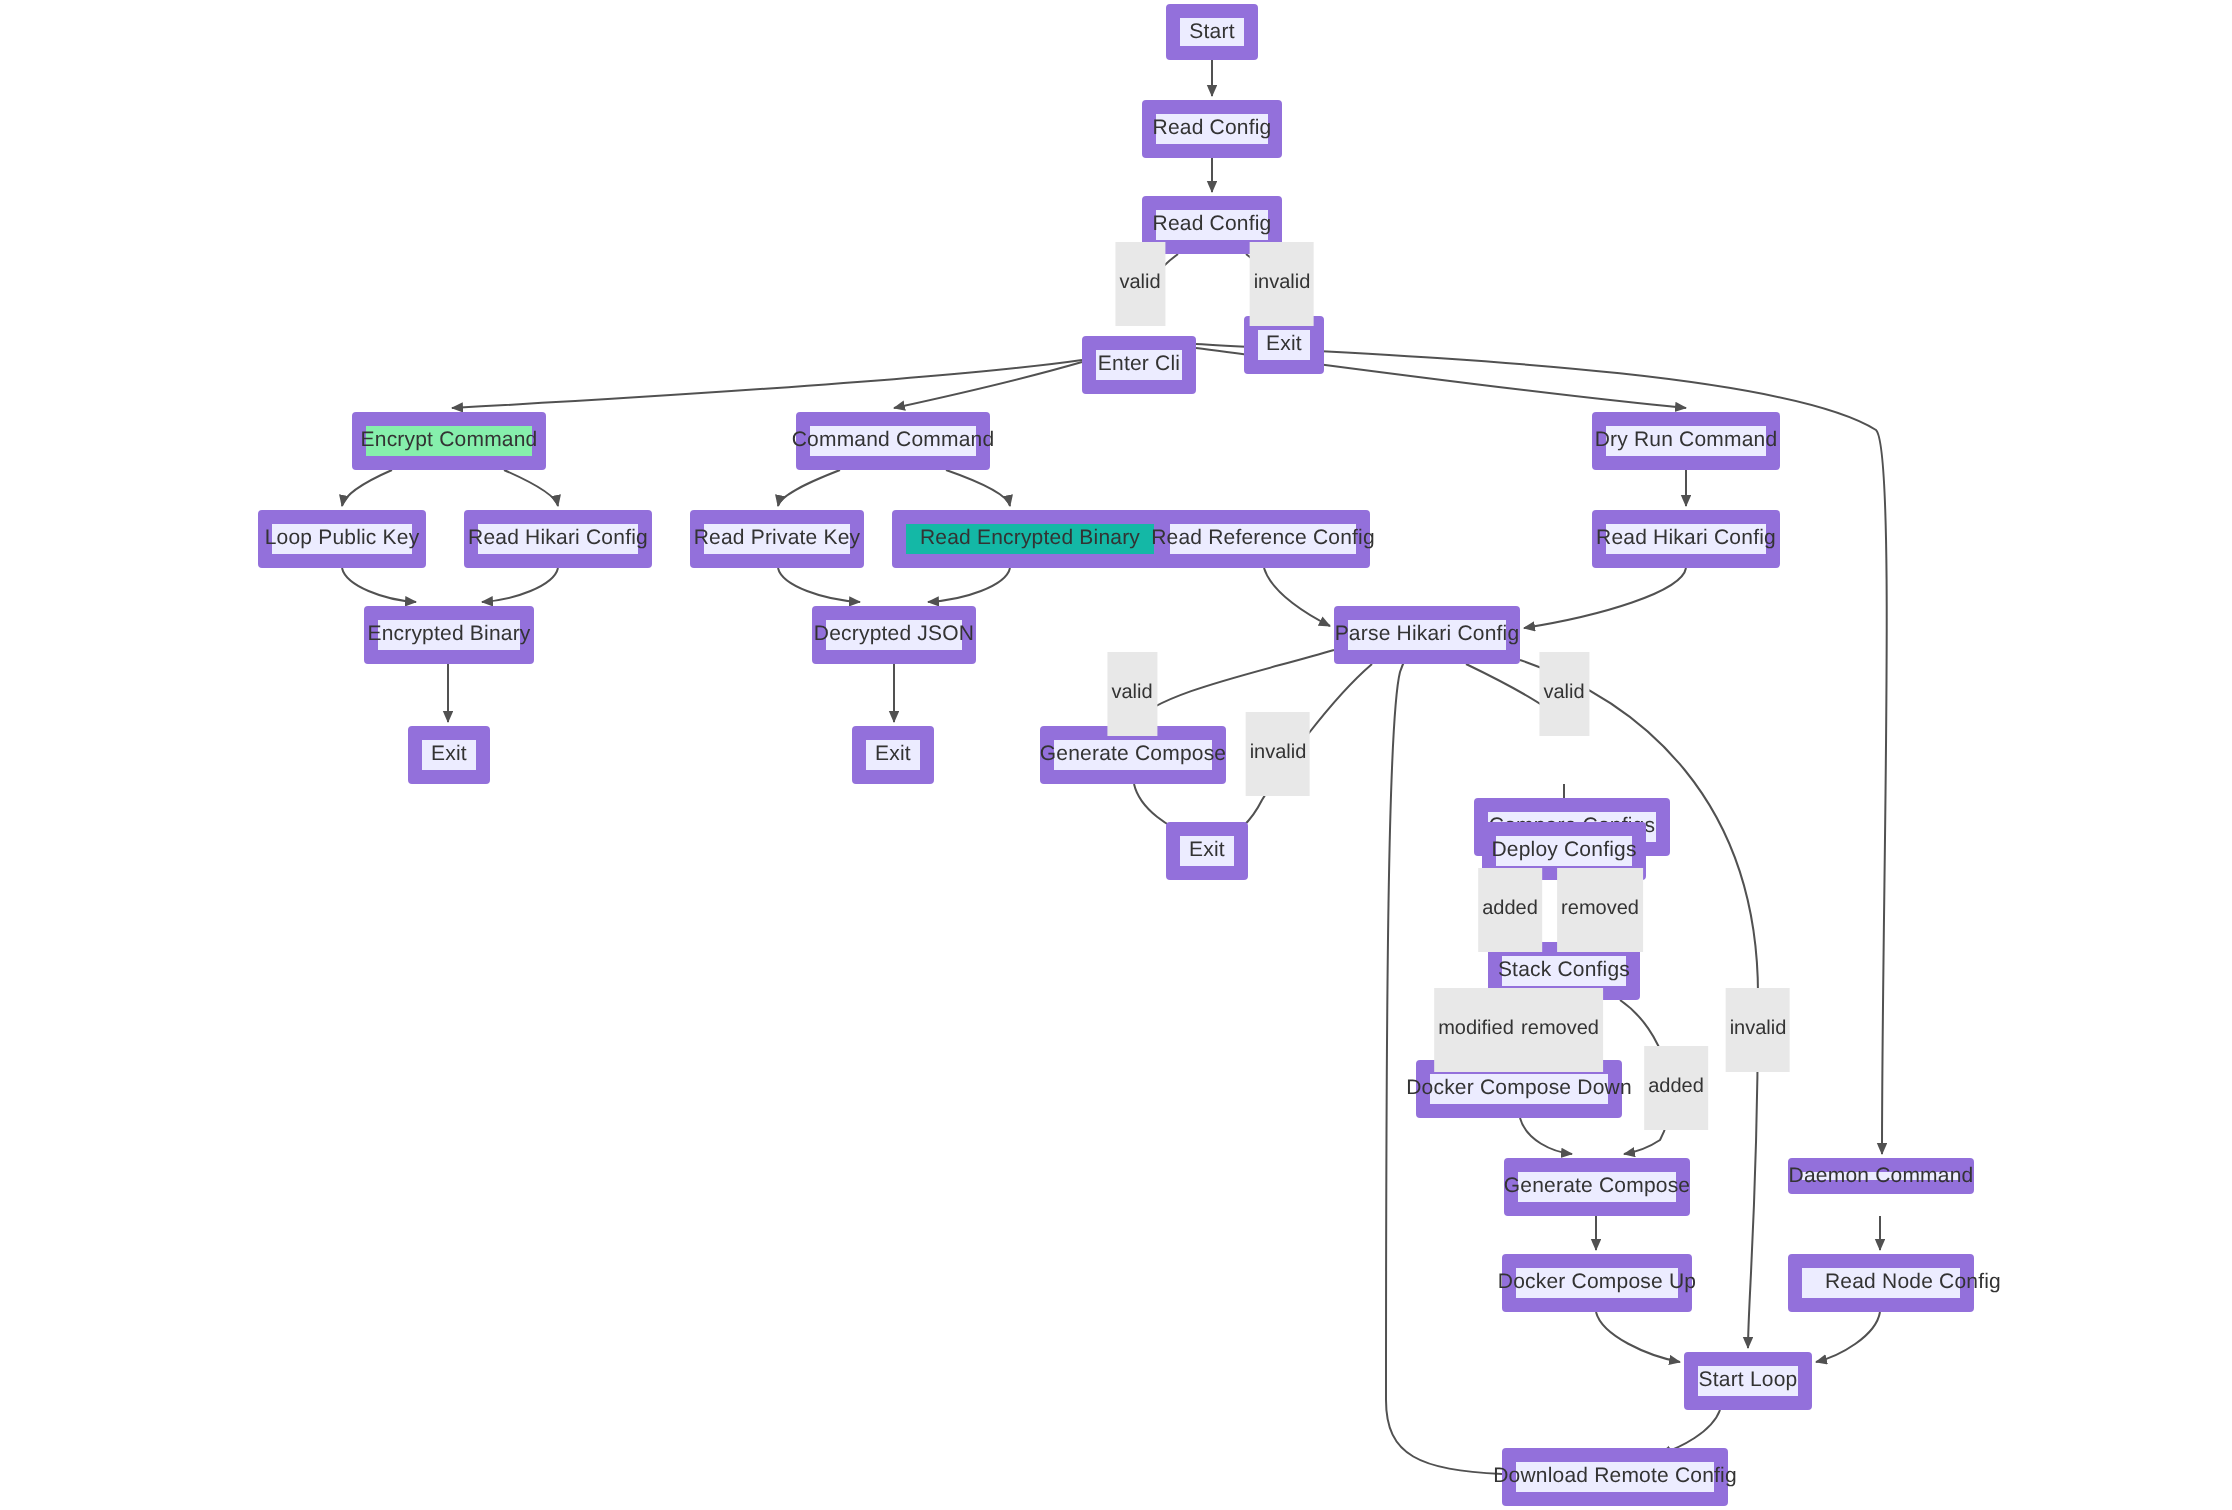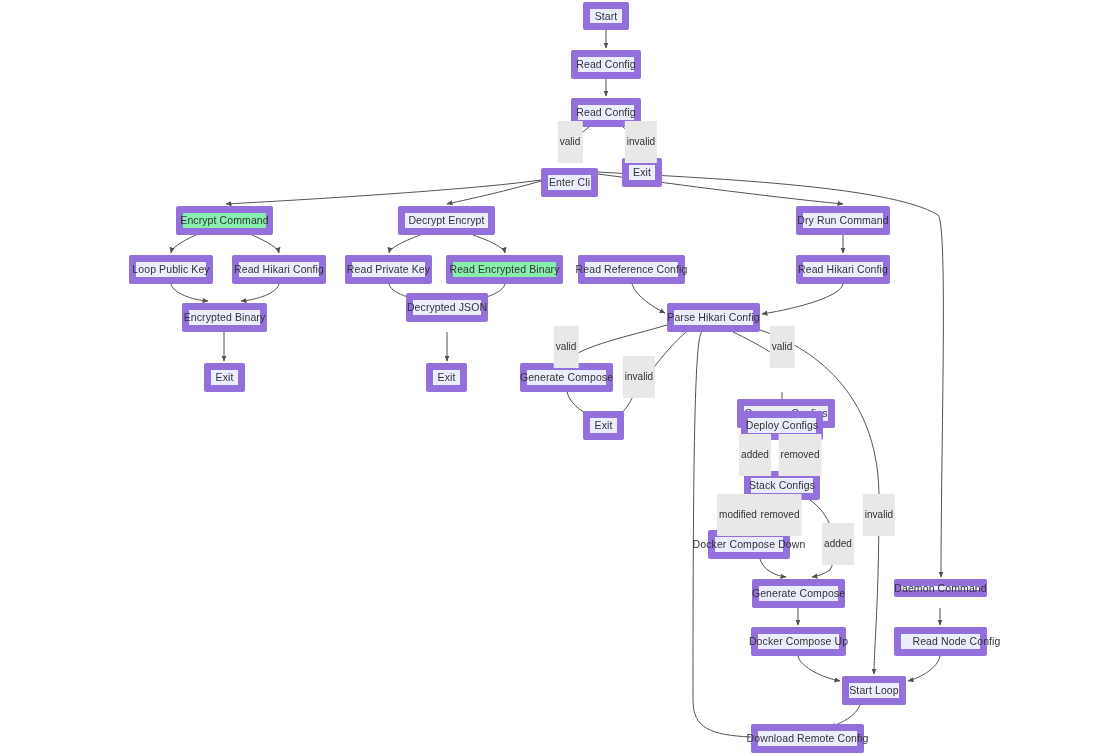--- a/index.html
+++ b/index.html
@@ -118,39 +118,39 @@
       </g>
   </svg>
 
   <div id="node-layer">
       <div class="node" style="left: 583px; top: 2px; width: 46px; height: 28px; background: rgb(236, 236, 255); border-color: rgb(147, 112, 219);">Start</div>
       <div class="node" style="left: 571px; top: 50px; width: 70px; height: 29px; background: rgb(236, 236, 255); border-color: rgb(147, 112, 219);">Read Config</div>
       <div class="node" style="left: 571px; top: 98px; width: 70px; height: 29px; background: rgb(236, 236, 255); border-color: rgb(147, 112, 219);">Read Config</div>
       <div class="node" style="left: 541px; top: 168px; width: 57px; height: 29px; background: rgb(236, 236, 255); border-color: rgb(147, 112, 219);">Enter Cli</div>
       <div class="node" style="left: 622px; top: 158px; width: 40px; height: 29px; background: rgb(236, 236, 255); border-color: rgb(147, 112, 219);">Exit</div>
       <div class="node" style="left: 176px; top: 206px; width: 97px; height: 29px; background: #86efac; border-color: rgb(147, 112, 219);">Encrypt Command</div>
-      <div class="node" style="left: 398px; top: 206px; width: 97px; height: 29px; background: rgb(236, 236, 255); border-color: rgb(147, 112, 219);">Decrypt Encrypt</div>
+      <div class="node" style="left: 398px; top: 206px; width: 97px; height: 29px; background: rgb(236, 236, 255); border-color: rgb(147, 112, 219);">Command Command</div>
       <div class="node" style="left: 796px; top: 206px; width: 94px; height: 29px; background: rgb(236, 236, 255); border-color: rgb(147, 112, 219);">Dry Run Command</div>
       <div class="node" style="left: 129px; top: 255px; width: 84px; height: 29px; background: rgb(236, 236, 255); border-color: rgb(147, 112, 219);">Loop Public Key</div>
       <div class="node" style="left: 232px; top: 255px; width: 94px; height: 29px; background: rgb(236, 236, 255); border-color: rgb(147, 112, 219);">Read Hikari Config</div>
       <div class="node" style="left: 345px; top: 255px; width: 87px; height: 29px; background: rgb(236, 236, 255); border-color: rgb(147, 112, 219);">Read Private Key</div>
-      <div class="node" style="left: 446px; top: 255px; width: 117px; height: 29px; background: #86efac; border-color: rgb(147, 112, 219);">Read Encrypted Binary</div>
+      <div class="node" style="left: 446px; top: 255px; width: 138px; height: 29px; background: #14b8a6; border-color: rgb(147, 112, 219);">Read Encrypted Binary</div>
       <div class="node" style="left: 578px; top: 255px; width: 107px; height: 29px; background: rgb(236, 236, 255); border-color: rgb(147, 112, 219);">Read Reference Config</div>
       <div class="node" style="left: 796px; top: 255px; width: 94px; height: 29px; background: rgb(236, 236, 255); border-color: rgb(147, 112, 219);">Read Hikari Config</div>
       <div class="node" style="left: 182px; top: 303px; width: 85px; height: 29px; background: rgb(236, 236, 255); border-color: rgb(147, 112, 219);">Encrypted Binary</div>
-      <div class="node" style="left: 406px; top: 293px; width: 82px; height: 29px; background: rgb(236, 236, 255); border-color: rgb(147, 112, 219);">Decrypted JSON</div>
+      <div class="node" style="left: 406px; top: 303px; width: 82px; height: 29px; background: rgb(236, 236, 255); border-color: rgb(147, 112, 219);">Decrypted JSON</div>
       <div class="node" style="left: 667px; top: 303px; width: 93px; height: 29px; background: rgb(236, 236, 255); border-color: rgb(147, 112, 219);">Parse Hikari Config</div>
       <div class="node" style="left: 204px; top: 363px; width: 41px; height: 29px; background: rgb(236, 236, 255); border-color: rgb(147, 112, 219);">Exit</div>
       <div class="node" style="left: 426px; top: 363px; width: 41px; height: 29px; background: rgb(236, 236, 255); border-color: rgb(147, 112, 219);">Exit</div>
       <div class="node" style="left: 520px; top: 363px; width: 93px; height: 29px; background: rgb(236, 236, 255); border-color: rgb(147, 112, 219);">Generate Compose</div>
       <div class="node" style="left: 737px; top: 363px; width: 98px; height: 29px; background: rgb(236, 236, 255); border-color: rgb(147, 112, 219); margin-top: 36px;">Compare Configs</div>
       <div class="node" style="left: 583px; top: 411px; width: 41px; height: 29px; background: rgb(236, 236, 255); border-color: rgb(147, 112, 219);">Exit</div>
       <div class="node" style="left: 741px; top: 411px; width: 82px; height: 29px; background: rgb(236, 236, 255); border-color: rgb(147, 112, 219);">Deploy Configs</div>
       <div class="node" style="left: 744px; top: 471px; width: 76px; height: 29px; background: rgb(236, 236, 255); border-color: rgb(147, 112, 219);">Stack Configs</div>
-      <div class="node" style="left: 708px; top: 530px; width: 82px; height: 29px; background: rgb(236, 236, 255); border-color: rgb(147, 112, 219);">Docker Compose Down</div>
+      <div class="node" style="left: 708px; top: 530px; width: 103px; height: 29px; background: rgb(236, 236, 255); border-color: rgb(147, 112, 219);">Docker Compose Down</div>
       <div class="node" style="left: 752px; top: 579px; width: 93px; height: 29px; background: rgb(236, 236, 255); border-color: rgb(147, 112, 219);">Generate Compose</div>
       <div class="node" style="left: 894px; top: 579px; width: 93px; height: 18px; background: rgb(236, 236, 255); border-color: rgb(147, 112, 219);">Daemon Command</div>
       <div class="node" style="left: 751px; top: 627px; width: 95px; height: 29px; background: rgb(236, 236, 255); border-color: rgb(147, 112, 219);">Docker Compose Up</div>
       <div class="node" style="left: 894px; top: 627px; width: 93px; height: 29px; background: rgb(236, 236, 255); border-color: rgb(147, 112, 219); padding-left: 32px;">Read Node Config</div>
       <div class="node" style="left: 842px; top: 676px; width: 64px; height: 29px; background: rgb(236, 236, 255); border-color: rgb(147, 112, 219);">Start Loop</div>
       <div class="node" style="left: 751px; top: 724px; width: 113px; height: 29px; background: rgb(236, 236, 255); border-color: rgb(147, 112, 219);">Download Remote Config</div>
       <div class="edge-label" style="left: 570px; top: 142px; background: rgb(232, 232, 232);">valid</div>
       <div class="edge-label" style="left: 641px; top: 142px; background: rgb(232, 232, 232);">invalid</div>
       <div class="edge-label" style="left: 566px; top: 347px; background: rgb(232, 232, 232);">valid</div>
       <div class="edge-label" style="left: 782px; top: 347px; background: rgb(232, 232, 232);">valid</div>

